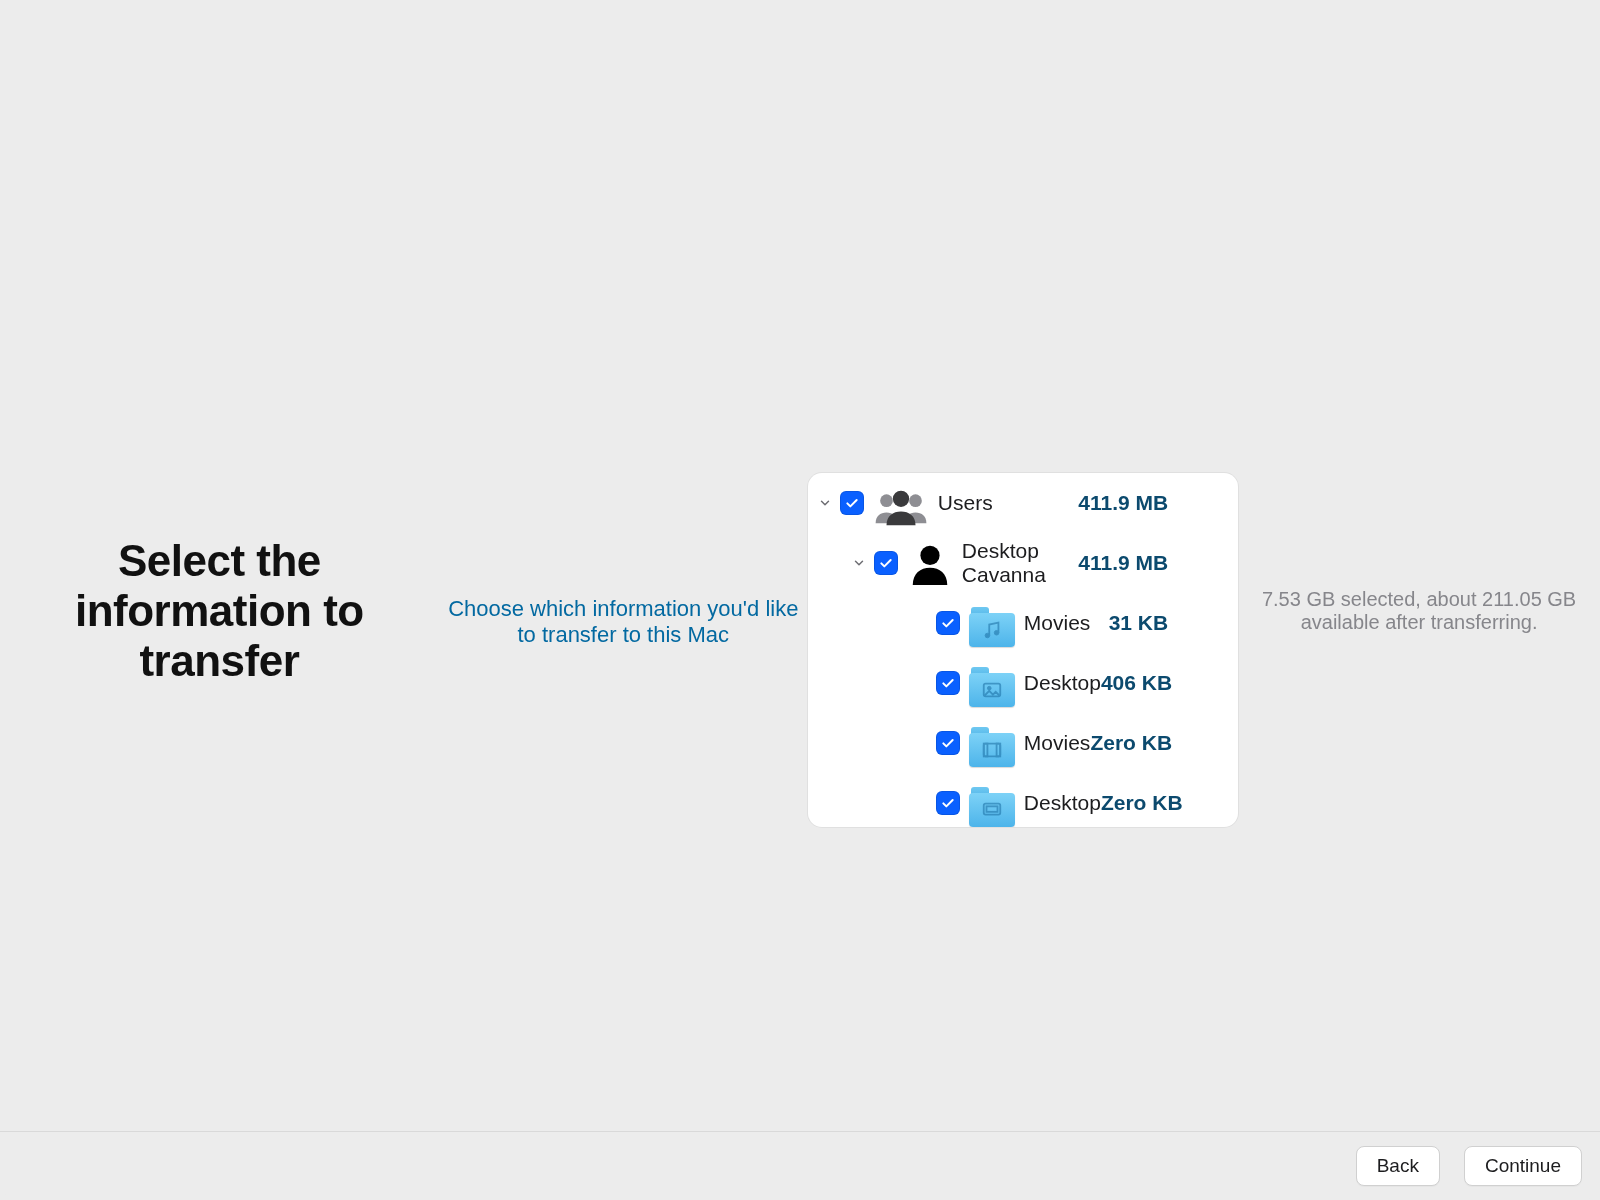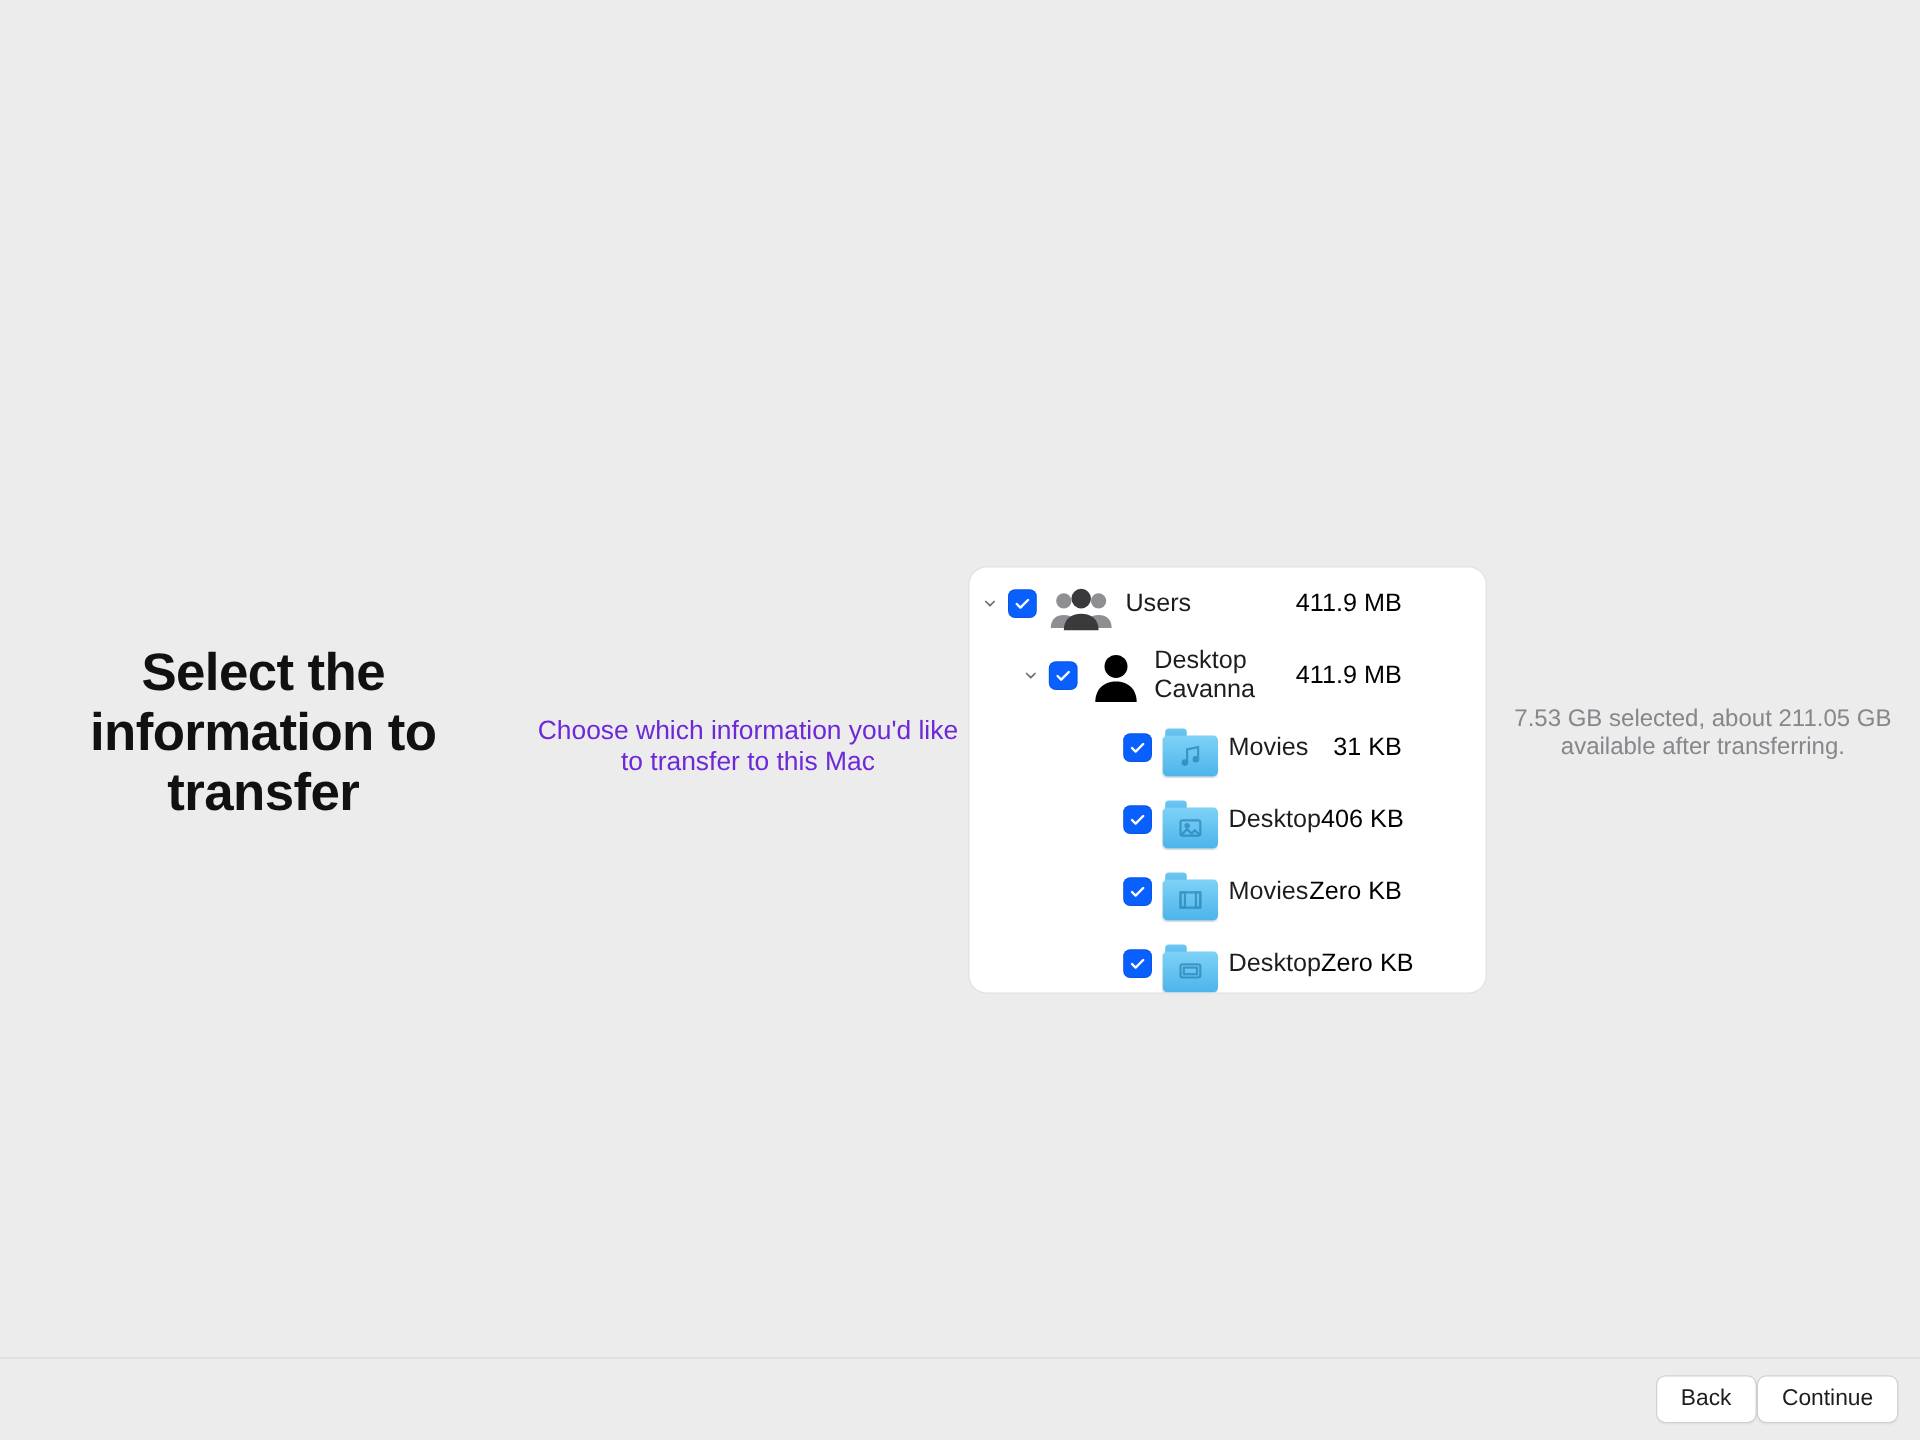--- a/index.html
+++ b/index.html
@@ -25,21 +25,21 @@
     .title {
       font-size: 44px;
       font-weight: 700;
       letter-spacing: -0.5px;
       text-align: center;
       color: #111;
     }
     .subtitle {
       margin-top: 22px;
       font-size: 22px;
-      color: #6d28d9;
+      color: #0369a1;
       text-align: center;
     }
     .panel {
       margin-top: 78px;
       width: 662px;
       height: 354px;
       background: #fff;
       border-radius: 14px;
       box-shadow: 0 0 0 1px rgba(0,0,0,0.05);
       overflow: hidden;
@@ -49,22 +49,23 @@
       display: flex;
       align-items: center;
       width: 100%;
       height: 60px;
       padding-right: 70px;
       font-size: 21px;
       color: #1d1d1f;
     }
     .row .size {
       margin-left: auto;
-      color: #000000;
+      color: #0c4a6e;
       white-space: nowrap;
+      font-weight: bold;
     }
     .chev {
       width: 18px;
       display: inline-flex;
       justify-content: center;
       align-items: center;
       margin-right: 6px;
       color: #6e6e73;
       cursor: pointer;
       flex-shrink: 0;
@@ -115,21 +116,21 @@
       font-size: 20px;
       color: #86868b;
       text-align: center;
     }
 
     .footer {
       border-top: 1px solid #d9d9d9;
       padding: 14px 18px;
       display: flex;
       justify-content: flex-end;
-      gap: 0;
+      gap: 24px;
       background: #ececec;
     }
     .btn {
       background: #fff;
       border: 1px solid #d0d0d0;
       border-radius: 8px;
       padding: 8px 20px;
       font-size: 19px;
       color: #1d1d1f;
       cursor: pointer;

